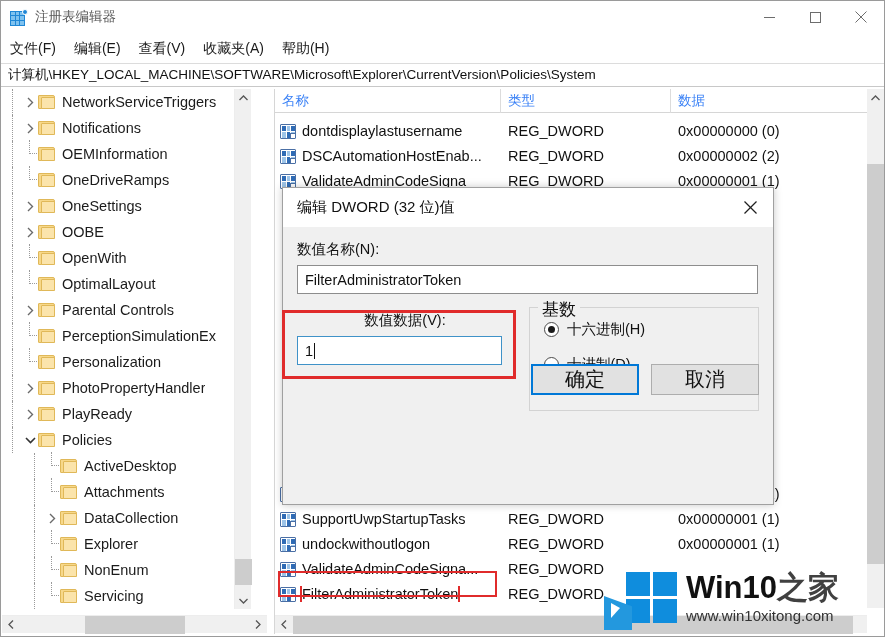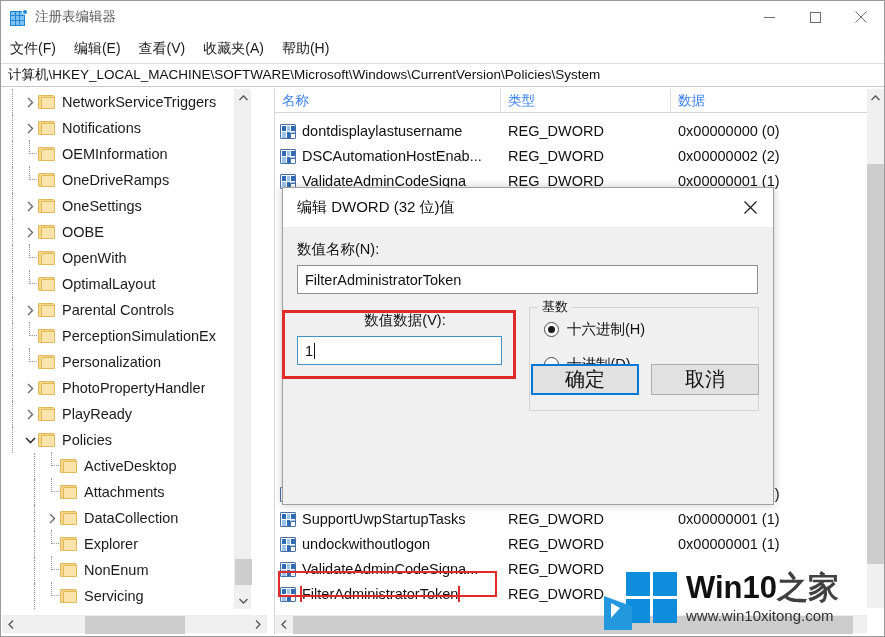--- a/index.html
+++ b/index.html
@@ -381,21 +381,21 @@
     border: 1px solid #d3d3d3;
     padding: 12px 10px 12px 14px;
     position: relative;
     width: 230px;
     height: 104px;
   }
   .groupbox .gtitle {
     position: absolute; left: 8px; top: -10px;
     background: #f0f0f0;
     padding: 0 4px;
-    font-size: 13px; color: #111;
+    font-size: 17px; color: #111;
   }
   .radio-row {
     display: flex; align-items: center;
     margin-bottom: 16px;
     font-size: 14.5px; color: #111;
     white-space: nowrap;
   }
   .radio {
     width: 15px; height: 15px; border-radius: 50%;
     border: 1px solid #4a4a4a;
@@ -510,21 +510,21 @@
   </div>
 
   <div class="menubar">
     <div class="menuitem">文件(F)</div>
     <div class="menuitem">编辑(E)</div>
     <div class="menuitem">查看(V)</div>
     <div class="menuitem">收藏夹(A)</div>
     <div class="menuitem">帮助(H)</div>
   </div>
 
-  <div class="addressbar">计算机\HKEY_LOCAL_MACHINE\SOFTWARE\Microsoft\Windows\CurrentVersion\Policies\System</div>
+  <div class="addressbar">计算机\HKEY_LOCAL_MACHINE\SOFTWARE\Microsoft\Explorer\CurrentVersion\Policies\System</div>
 
   <div class="pane-tree">
     <div class="tree-scroll">
       <div id="tree-rows">
           <div class="trow">
             <div style="width: 20px; height: 26px; flex: 0 0 auto; position: relative;">
               <div class="indent-guide" style="left: 10px; top: 0px; height: 26px;"></div>
             </div>
             <div class="twist">
               <svg width="7" height="11" viewBox="0 0 7 11">

